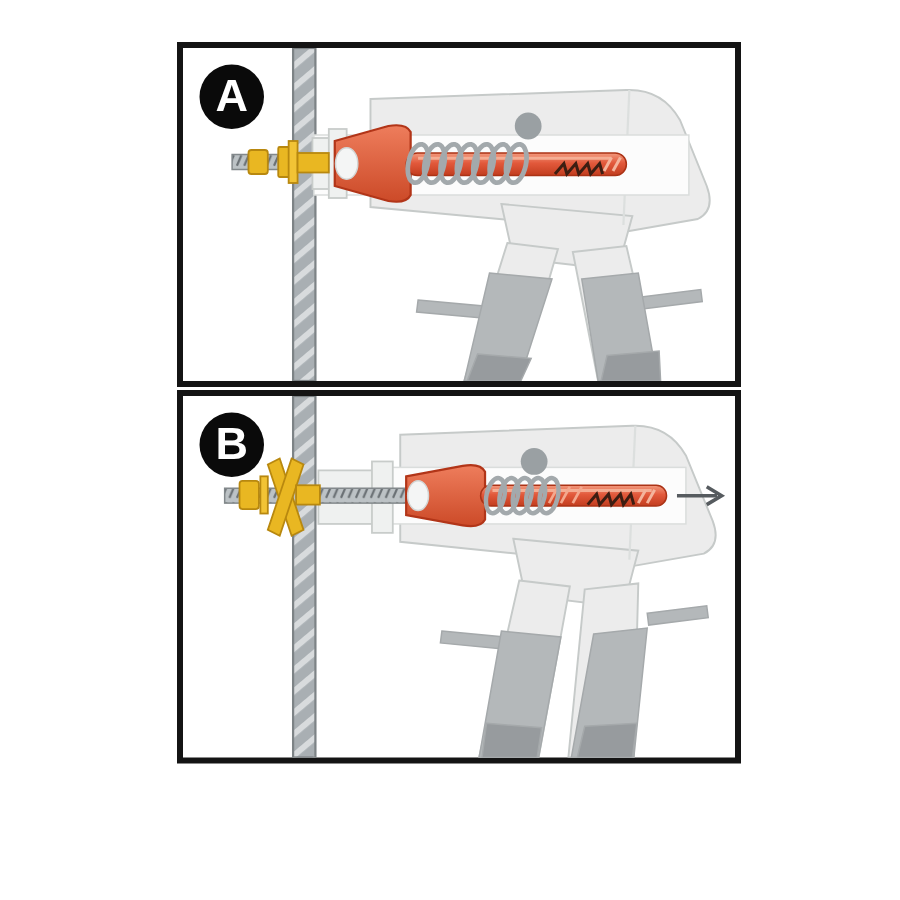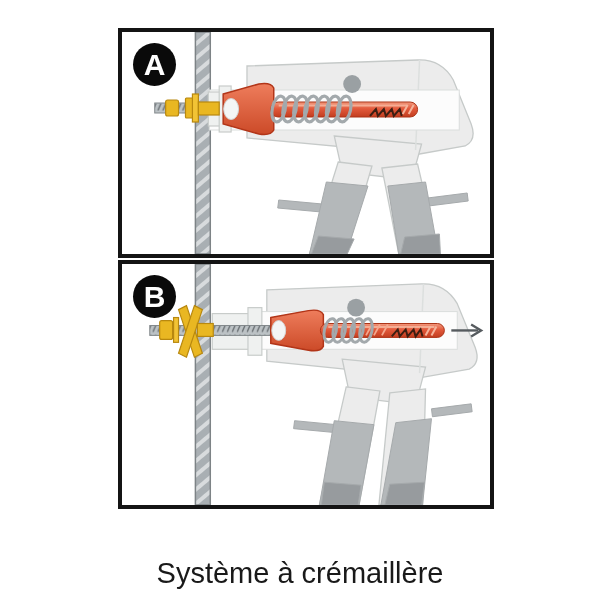--- a/index.html
+++ b/index.html
@@ -191,15 +191,14 @@
       <g stroke="#565b5f" stroke-width="2.4" fill="none">
         <line x1="332" y1="67" x2="359" y2="67"></line>
         <path d="M352,61 L362,67 L352,73"></path>
       </g>
     </svg>
     <div class="badge">
       <span>B</span>
     </div>
   </div>
 
-  <div class="caption">Système à crémaillère</div>
 
 </div>
 
 </body></html>

